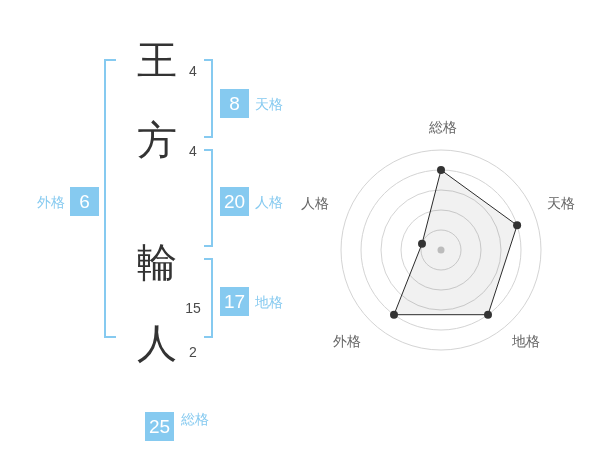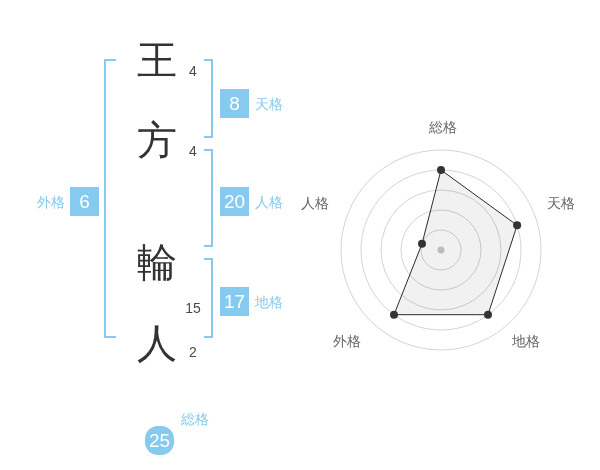--- a/index.html
+++ b/index.html
@@ -64,21 +64,21 @@
 
   <div class="abs badge" style="left:220px;top:187px;">20</div>
   <div class="abs score-label" style="left:255px;top:194px;">人格</div>
 
   <div class="abs badge" style="left:220px;top:287px;">17</div>
   <div class="abs score-label" style="left:255px;top:294px;">地格</div>
 
   <div class="abs badge" style="left:70px;top:187px;">6</div>
   <div class="abs score-label" style="left:37px;top:194px;">外格</div>
 
-  <div class="abs badge" style="left:145px;top:426px;border-radius:13px;">25</div>
+  <div class="abs badge" style="left:145px;top:412px;">25</div>
   <div class="abs score-label" style="left:181px;top:411px;">総格</div>
 
   <svg class="radar" viewBox="0 0 310 285">
     <g id="radar-grid">
         <circle cx="151" cy="155" r="20" fill="none" stroke="#d4d4d4" stroke-width="1"></circle>
         <circle cx="151" cy="155" r="40" fill="none" stroke="#d4d4d4" stroke-width="1"></circle>
         <circle cx="151" cy="155" r="60" fill="none" stroke="#d4d4d4" stroke-width="1"></circle>
         <circle cx="151" cy="155" r="80" fill="none" stroke="#d4d4d4" stroke-width="1"></circle>
         <circle cx="151" cy="155" r="100" fill="none" stroke="#d4d4d4" stroke-width="1"></circle>
       </g>

